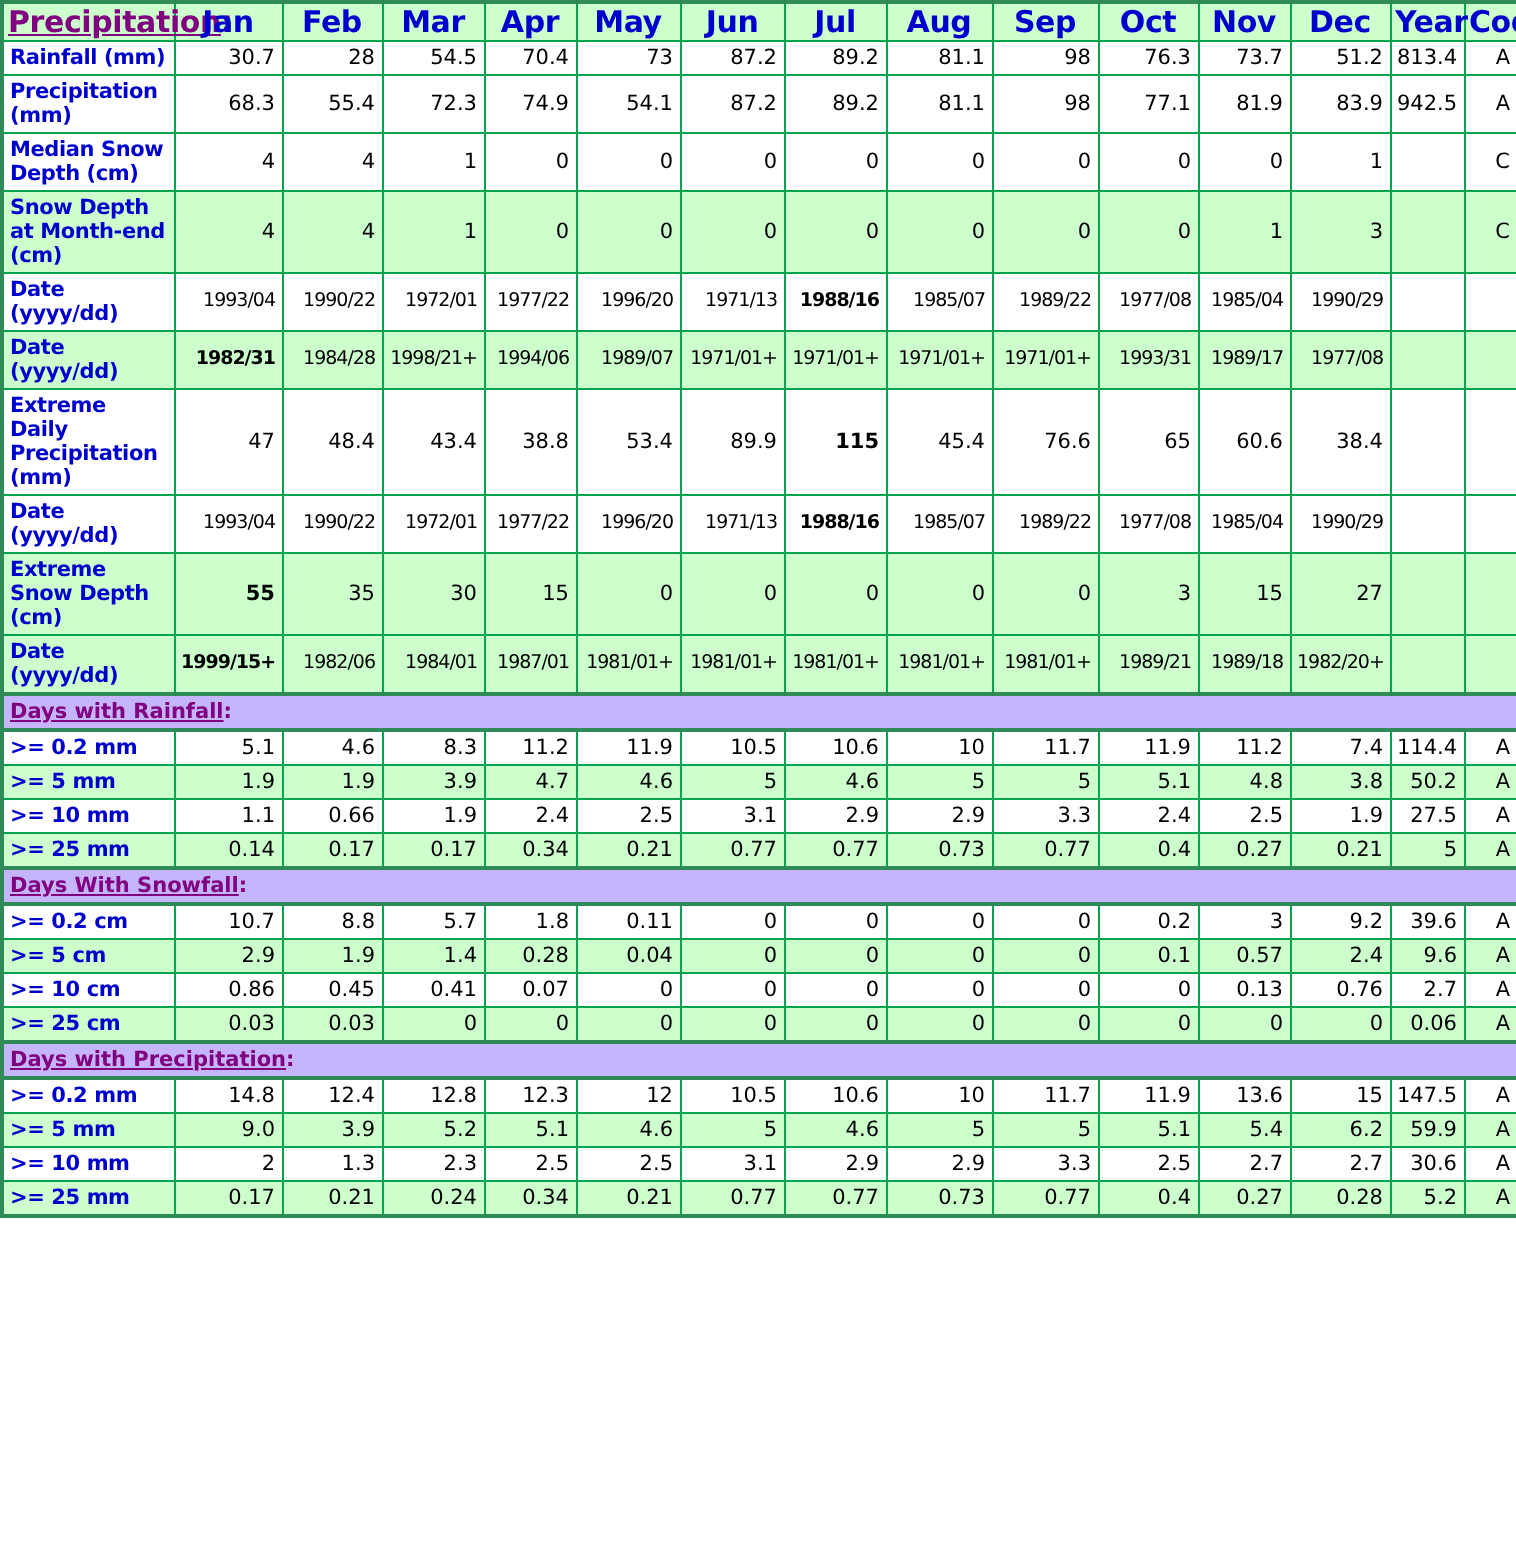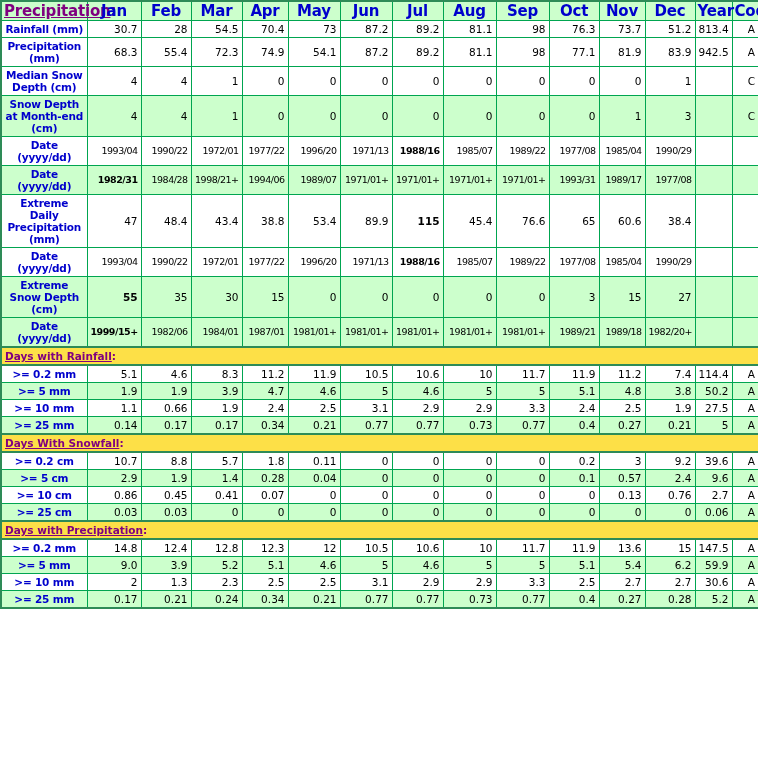--- a/index.html
+++ b/index.html
@@ -26,32 +26,32 @@
     padding:3px 2px;
   }
   .title-cell{text-align:left;padding-left:3px;}
   .title-link,.section-link{color:#800080;font-weight:bold;text-decoration:underline;cursor:pointer;}
   .title-colon,.section-colon{color:#800080;font-weight:bold;text-decoration:none;}
   .label-cell{
     color:#0000CC;
     font-weight:bold;
     font-size:10.5px;
     letter-spacing:-0.2px;
-    text-align:center;
+    text-align:left;
   }
   .val{
     font-size:10.5px;
     text-align:right;
     color:#000000;
   }
   .bold{font-weight:bold;}
   tr.bg-white td{background:#FFFFFF;}
   tr.bg-green td{background:#CCFFCC;}
   tr.section-row td{
-    background:#fde047;
+    background:#c4b5fd;
     border-top:2px solid #2E8B57;
     border-bottom:2px solid #2E8B57;
     font-size:10.5px;
     text-align:left;
     padding:2px 3px;
   }
   tr.date-row td.val{
     font-size:9.5px;
     letter-spacing:-0.5px;
     white-space:nowrap;

